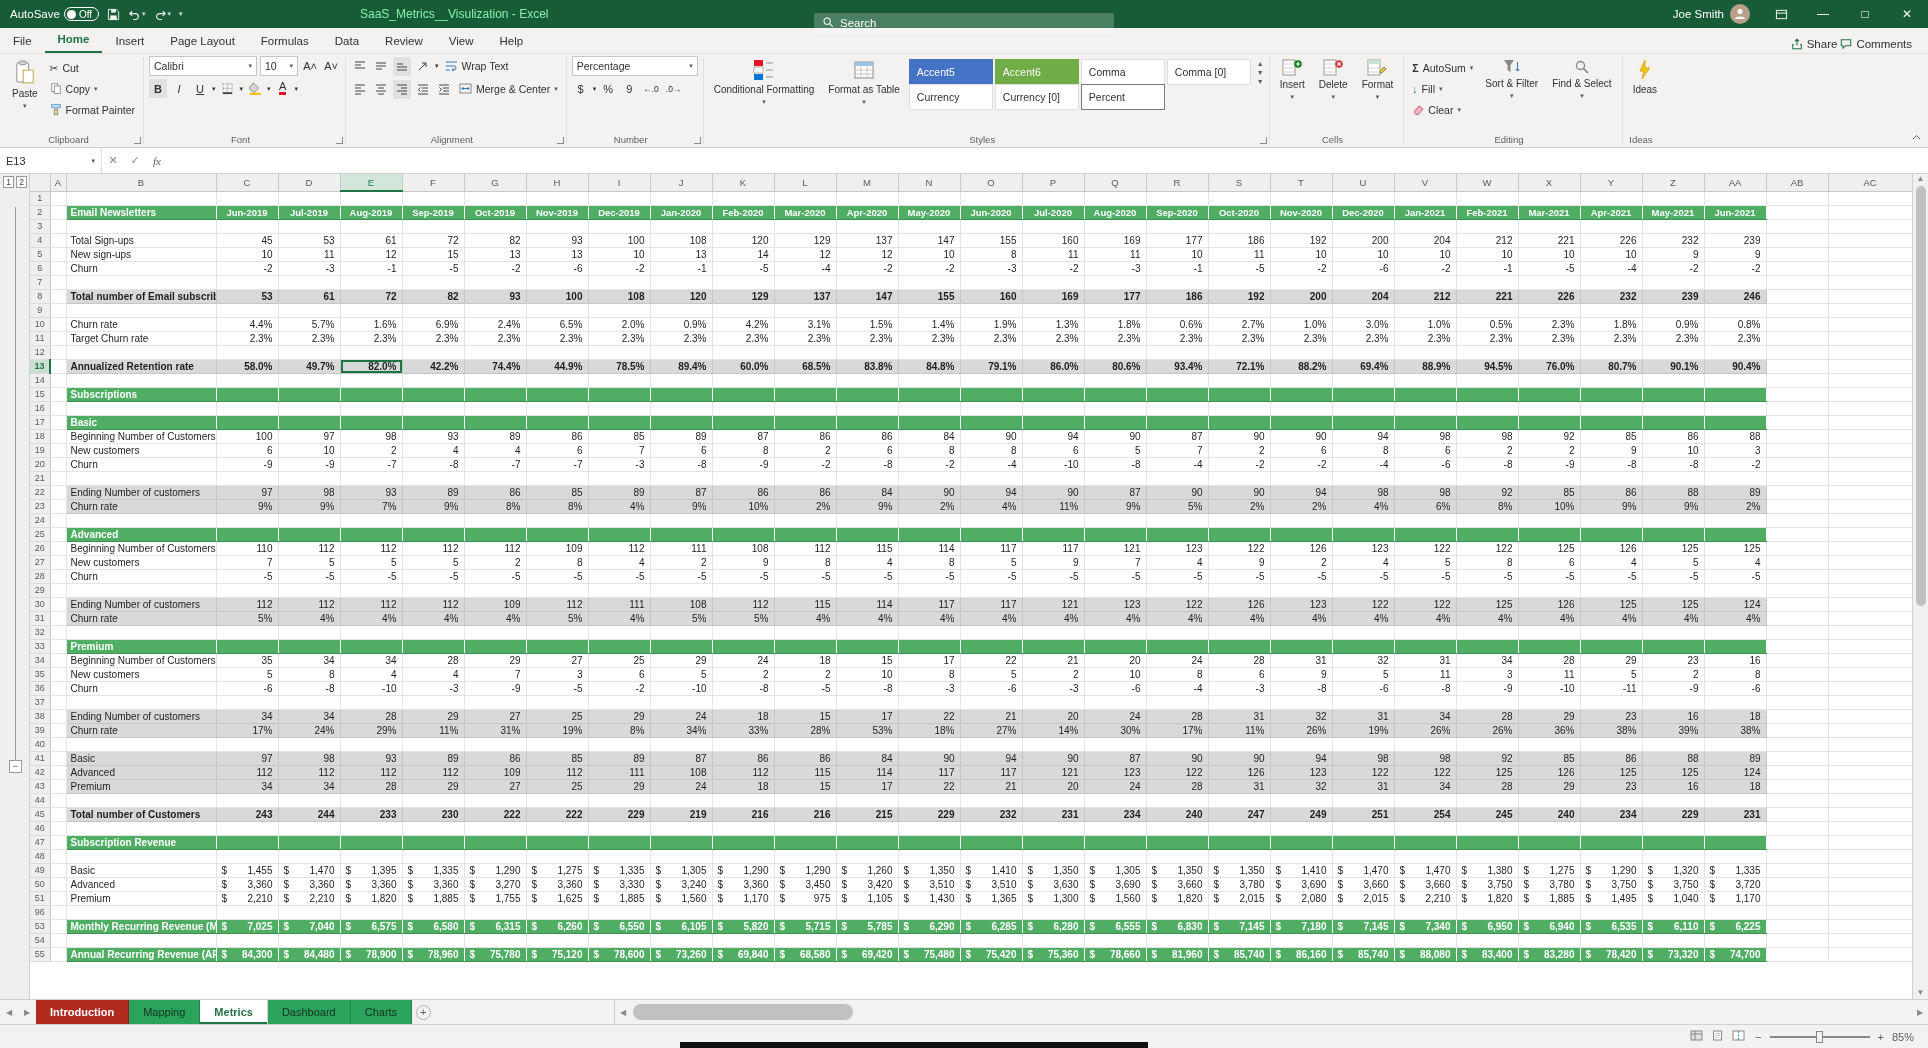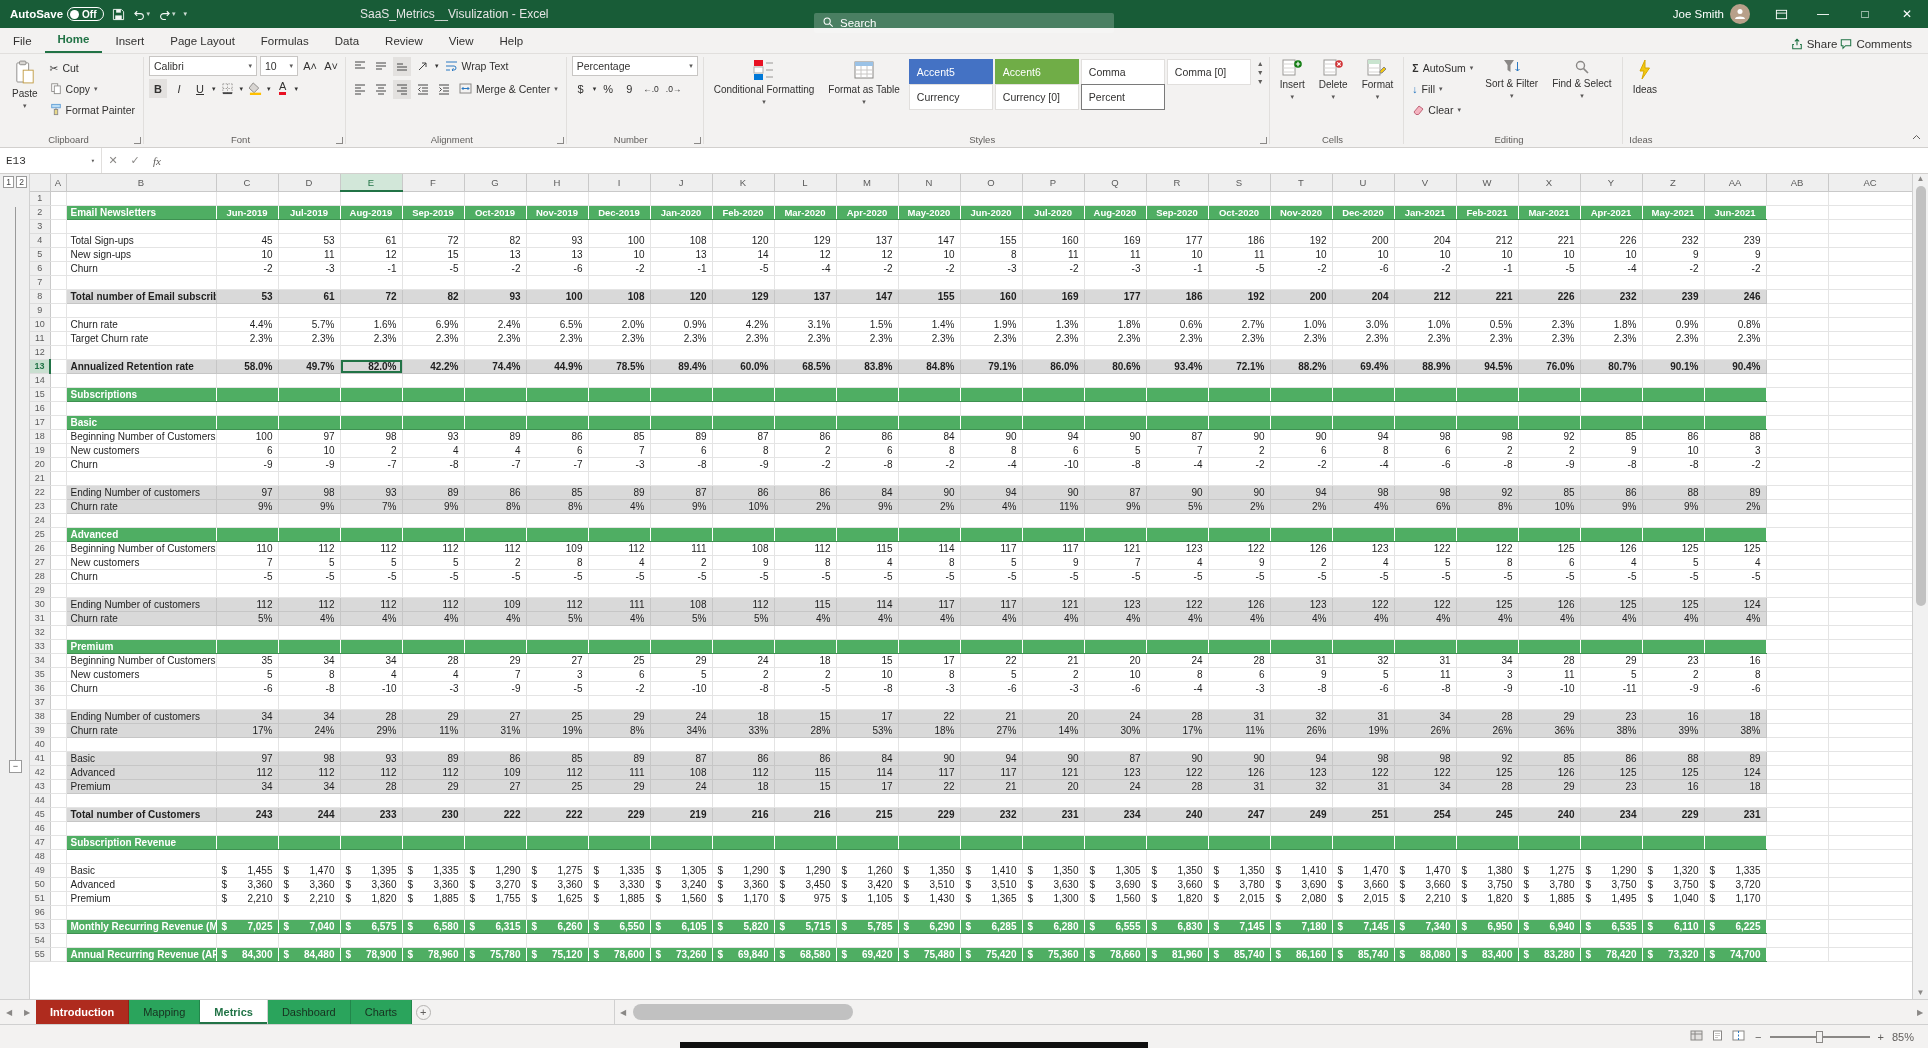--- a/index.html
+++ b/index.html
@@ -1,27 +1,27 @@
 <!DOCTYPE html>
 <html><head>
 <meta charset="utf-8">
 <style>
   * { box-sizing: border-box; margin:0; padding:0; }
   html,body { width:1928px; height:1048px; overflow:hidden; font-family:"Liberation Sans","DejaVu Sans",sans-serif; background:#fff; }
   .app { width:1928px; height:1048px; display:flex; flex-direction:column; position:relative; background:#fff; }
 
   
   .titlebar { height:28px; background:#185C37; color:#fff; display:flex; align-items:center; font-size:11.5px; position:relative; flex:none; }
-  .qat { display:flex; align-items:center; gap:8px; padding-left:10px;font-weight:bold; }
+  .qat { display:flex; align-items:center; gap:8px; padding-left:10px; }
   .autosave { display:flex; align-items:center; gap:4px; }
   .pill { display:flex; align-items:center; gap:3px; border:1px solid #fff; border-radius:8px; padding:0 6px 0 2px; height:14px; font-size:10px; }
   .pill .dot { width:9px; height:9px; border-radius:50%; background:#fff; }
   .qbtn { display:flex; align-items:center; gap:1px; opacity:.95; }
   .tinycaret { font-size:7px; opacity:.8; }
-  .tb-title { position:absolute; left:360px; font-size:12px; color:#e5e5e5; }
+  .tb-title { position:absolute; left:360px; font-size:12px; color:#86efac; }
   .searchbox { position:absolute; left:50%; top:13px; transform:translateX(-50%); width:300px; height:20px; background:rgba(255,255,255,.22); border-radius:2px; display:flex; align-items:center; gap:6px; padding:0 8px; color:#fff; font-size:11.5px; }
   .tb-right { margin-left:auto; display:flex; align-items:center; height:100%; }
   .userchip { display:flex; align-items:center; gap:6px; padding:0 10px; }
   .avatar { width:20px; height:20px; border-radius:50%; background:#B8A08A; display:flex; align-items:center; justify-content:center; overflow:hidden; }
   .winbtn { width:42px; height:28px; display:flex; align-items:center; justify-content:center; font-size:12px; }
 
   
   .tabrow { height:26px; background:#F3F2F1; display:flex; align-items:flex-end; font-size:11.5px; color:#323130; flex:none; border-bottom:1px solid #E1DFDD; }
   .rtab { padding:4px 13px 6px; cursor:default; }
   .rtab.active { color:#217346; font-weight:bold; border-bottom:2.5px solid #217346; }
@@ -44,21 +44,21 @@
   .chipgrid { display:grid; grid-template-columns:repeat(4, 84px); grid-auto-rows:23px; gap:2px; padding-top:3px; }
   .chip { border:1px solid #E1DFDD; background:#fff; font-size:10.5px; display:flex; align-items:center; padding:12px 7px; color:#323130; }
   .chip.accent5 { background:#4472C4; color:#fff; border-color:#4472C4; }
   .chip.accent6 { background:#70AD47; color:#fff; border-color:#70AD47; }
   .chip.boxed { border:1px solid #7A7A7A; }
   .gal-arrows { display:flex; flex-direction:column; gap:1px; padding:4px 0 0 2px; color:#605E5C; font-size:7px; line-height:8px; }
   .collapse-ribbon { position:absolute; right:6px; bottom:2px; color:#605E5C; }
 
   
   .formula-row { height:26px; background:#fff; border-bottom:1px solid #D2D0CE; display:flex; align-items:center; flex:none; font-size:11px; }
-  .namebox { width:102px; height:100%; display:flex; align-items:center; justify-content:space-between; padding:0 6px; border-right:1px solid #E1DFDD; color:#323130;font-family:Liberation Mono, monospace; }
+  .namebox { width:102px; height:100%; display:flex; align-items:center; justify-content:space-between; padding:0 6px; border-right:1px solid #E1DFDD; color:#323130; }
   .fbicon { width:22px; text-align:center; color:#8A8886; font-size:11px; }
   .fbicon.fx { font-style:italic; font-family:"Liberation Serif","DejaVu Serif",serif; color:#605E5C; }
   .fb-input { flex:1; padding-left:8px; color:#323130; font-size:11px; }
 
   
   .sheet-area { flex:1; display:flex; overflow:hidden; background:#fff; }
   .gutter { width:30px; background:#EFEFEF; border-right:1px solid #D0D0D0; position:relative; flex:none; }
   .olv { position:absolute; top:2px; left:3px; display:flex; gap:2px; }
   .olv span { width:11px; height:12px; border:1px solid #9A9A9A; background:#fff; font-size:8.5px; text-align:center; line-height:11px; color:#444; }
   .ol-line { position:absolute; left:15px; top:33px; width:1px; height:553px; background:#9A9A9A; }

